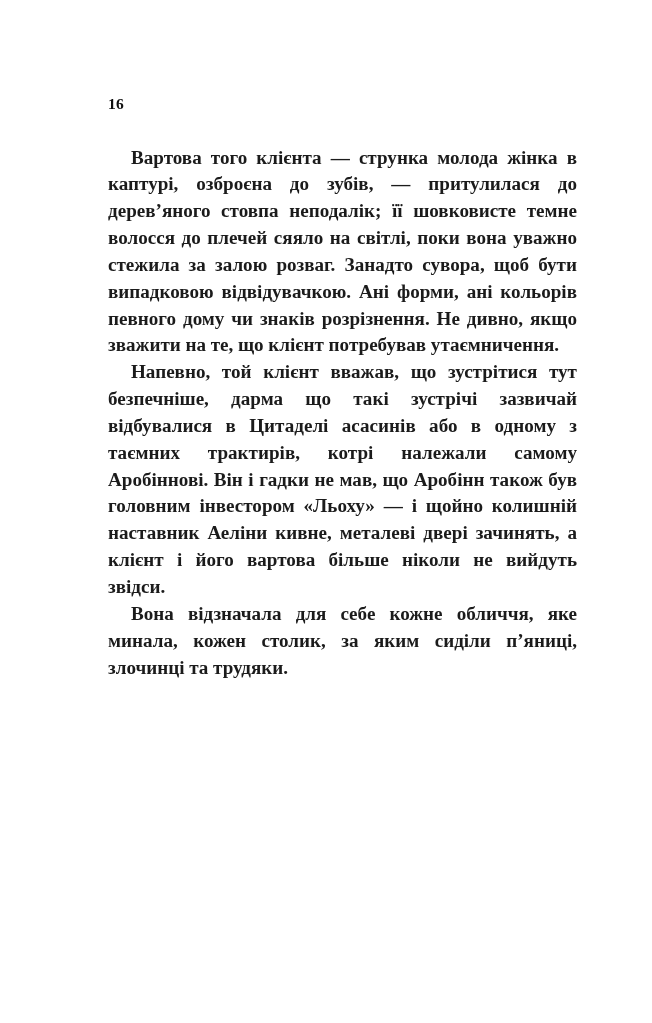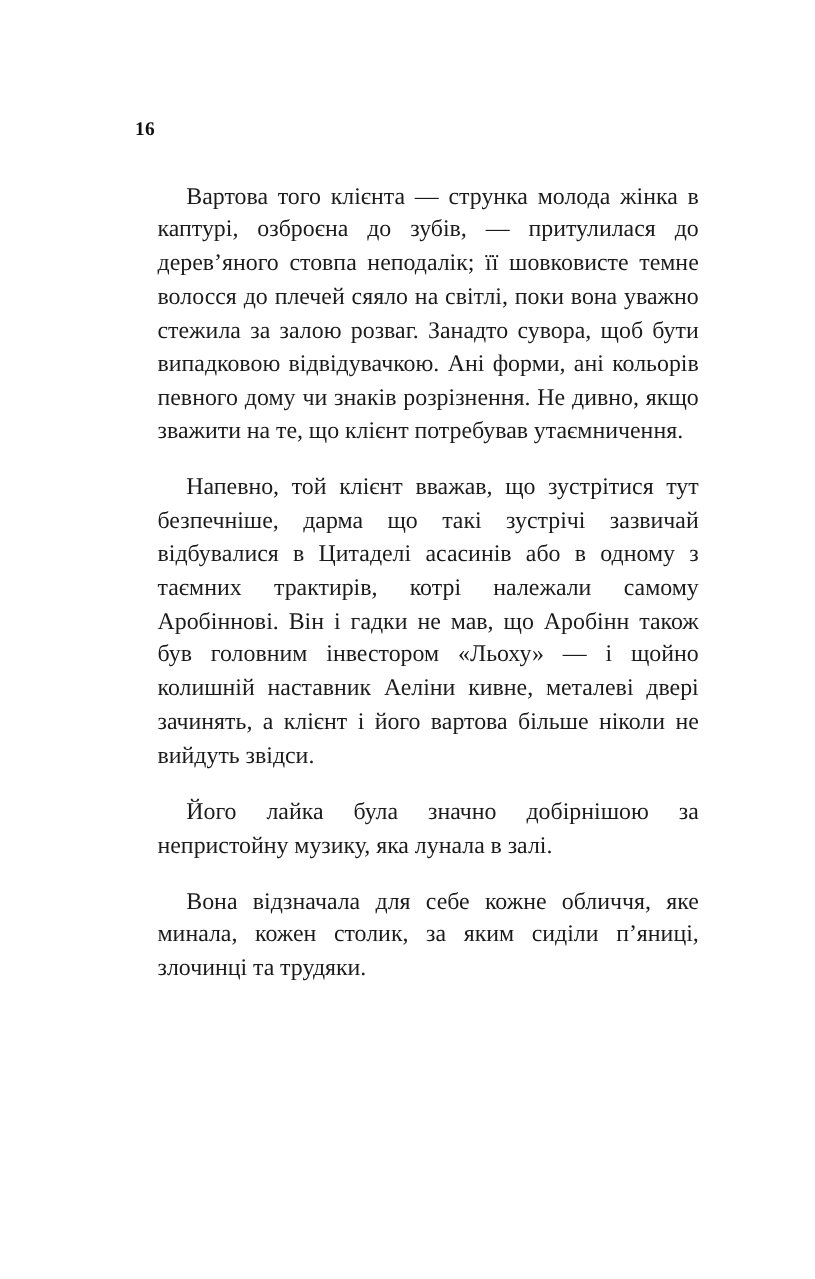--- a/index.html
+++ b/index.html
@@ -39,38 +39,38 @@
   .body-copy {
     font-size: 19.1px;
     line-height: 26.85px;
     text-align: justify;
     text-justify: inter-word;
     color: #1b1b1b;
     hyphens: manual;
     word-spacing: -0.1px;
   }
   .body-copy p {
-    margin: 18px;
+    margin: 0;
     text-indent: 23px;
+    font-weight: bold;
   }
   
   .body-copy p:last-child {
     text-align: justify;
   }
 </style>
 </head>
 <body>
 
 <div class="page">
 
   <div class="text-block">
 
     <div class="folio">16</div>
 
     <div class="body-copy">
       <p>Вартова того клієнта — струнка молода жінка в каптурі, озброєна до зубів, — притулилася до дерев’яного стовпа неподалік; її шовковисте темне волосся до плечей сяяло на світлі, поки вона уважно стежила за залою розваг. Занадто сувора, щоб бути випадковою відвідувачкою. Ані форми, ані кольорів певного дому чи знаків розрізнення. Не дивно, якщо зважити на те, що клієнт потребував утаємничення.</p>
       <p>Напевно, той клієнт вважав, що зустрітися тут безпечніше, дарма що такі зустрічі зазвичай відбувалися в Цитаделі асасинів або в одному з таємних трактирів, котрі належали самому Аробіннові. Він і гадки не мав, що Аробінн також був головним інвестором «Льоху» — і щойно колишній наставник Аеліни кивне, металеві двері зачинять, а клієнт і його вартова більше ніколи не вийдуть звідси.</p>
-      <p>Його лайка була значно добірнішою за непристойну музику, яка лунала в залі.</p>
       <p>Вона відзначала для себе кожне обличчя, яке минала, кожен столик, за яким сиділи п’яниці, злочинці та трудяки.</p>
     </div>
 
   </div>
 </div>
 
 </body></html>

